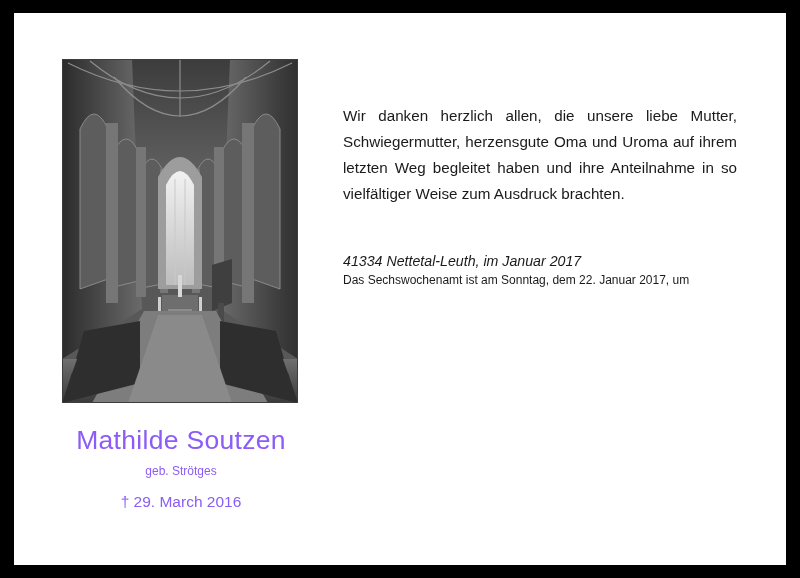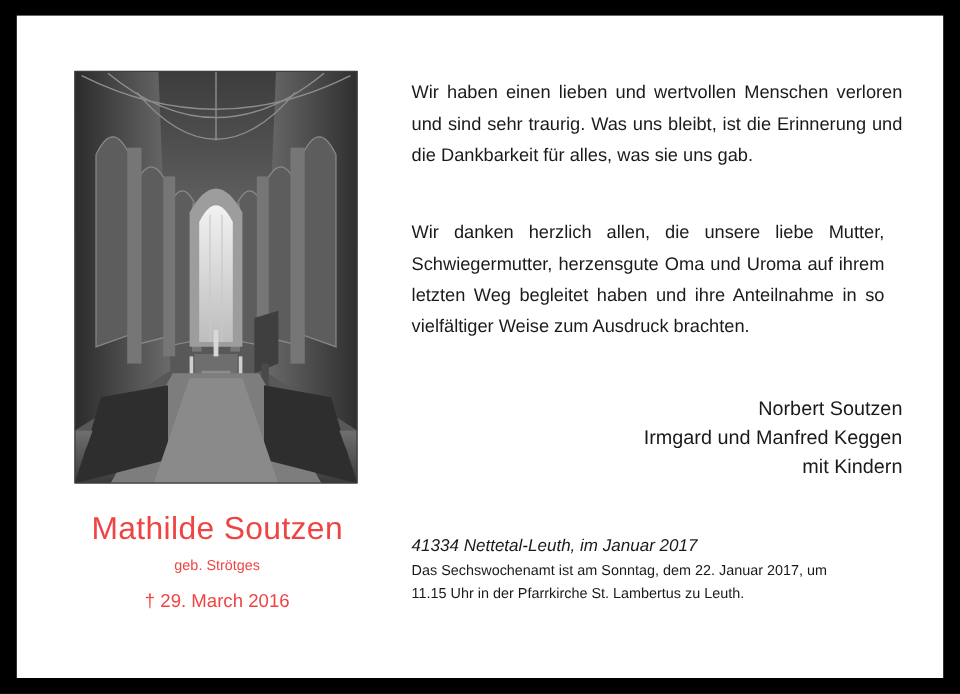--- a/index.html
+++ b/index.html
@@ -43,21 +43,21 @@
     overflow: hidden;
   }
   .photo svg { display: block; }
 
   .deceased {
     position: absolute;
     left: 34px;
     top: 412px;
     width: 266px;
     text-align: center;
-    color: #ef4444;
+    color: #8b5cf6;
   }
   .deceased .name {
     font-size: 26.5px;
     letter-spacing: 0.3px;
     line-height: 1.15;
     white-space: nowrap;
   }
   .deceased .maiden {
     font-size: 12px;
     margin-top: 9px;
@@ -211,31 +211,24 @@
       </svg>
     </div>
 
     <div class="deceased">
       <div class="name">Mathilde Soutzen</div>
       <div class="maiden">geb. Strötges</div>
       <div class="death">† 29. March 2016</div>
     </div>
 
     <div class="right">
-      <p class="para first">Wir haben einen lieben und wertvollen Menschen verloren und sind sehr traurig. Was uns bleibt, ist die Erinnerung und die Dankbarkeit für alles, was sie uns gab.</p>
       <p class="para second">Wir danken herzlich allen, die unsere liebe Mutter, Schwiegermutter, herzensgute Oma und Uroma auf ihrem letzten Weg begleitet haben und ihre Anteilnahme in so vielfältiger Weise zum Ausdruck brachten.</p>
 
-      <div class="signers">
-        <div>Norbert Soutzen</div>
-        <div>Irmgard und Manfred Keggen</div>
-        <div>mit Kindern</div>
-      </div>
 
       <div class="place">41334 Nettetal-Leuth, im Januar 2017</div>
 
       <div class="service">
         <div>Das Sechswochenamt ist am Sonntag, dem 22. Januar 2017, um</div>
-        <div>11.15 Uhr in der Pfarrkirche St. Lambertus zu Leuth.</div>
       </div>
     </div>
 
   </div>
 </div>
 
 </body></html>

